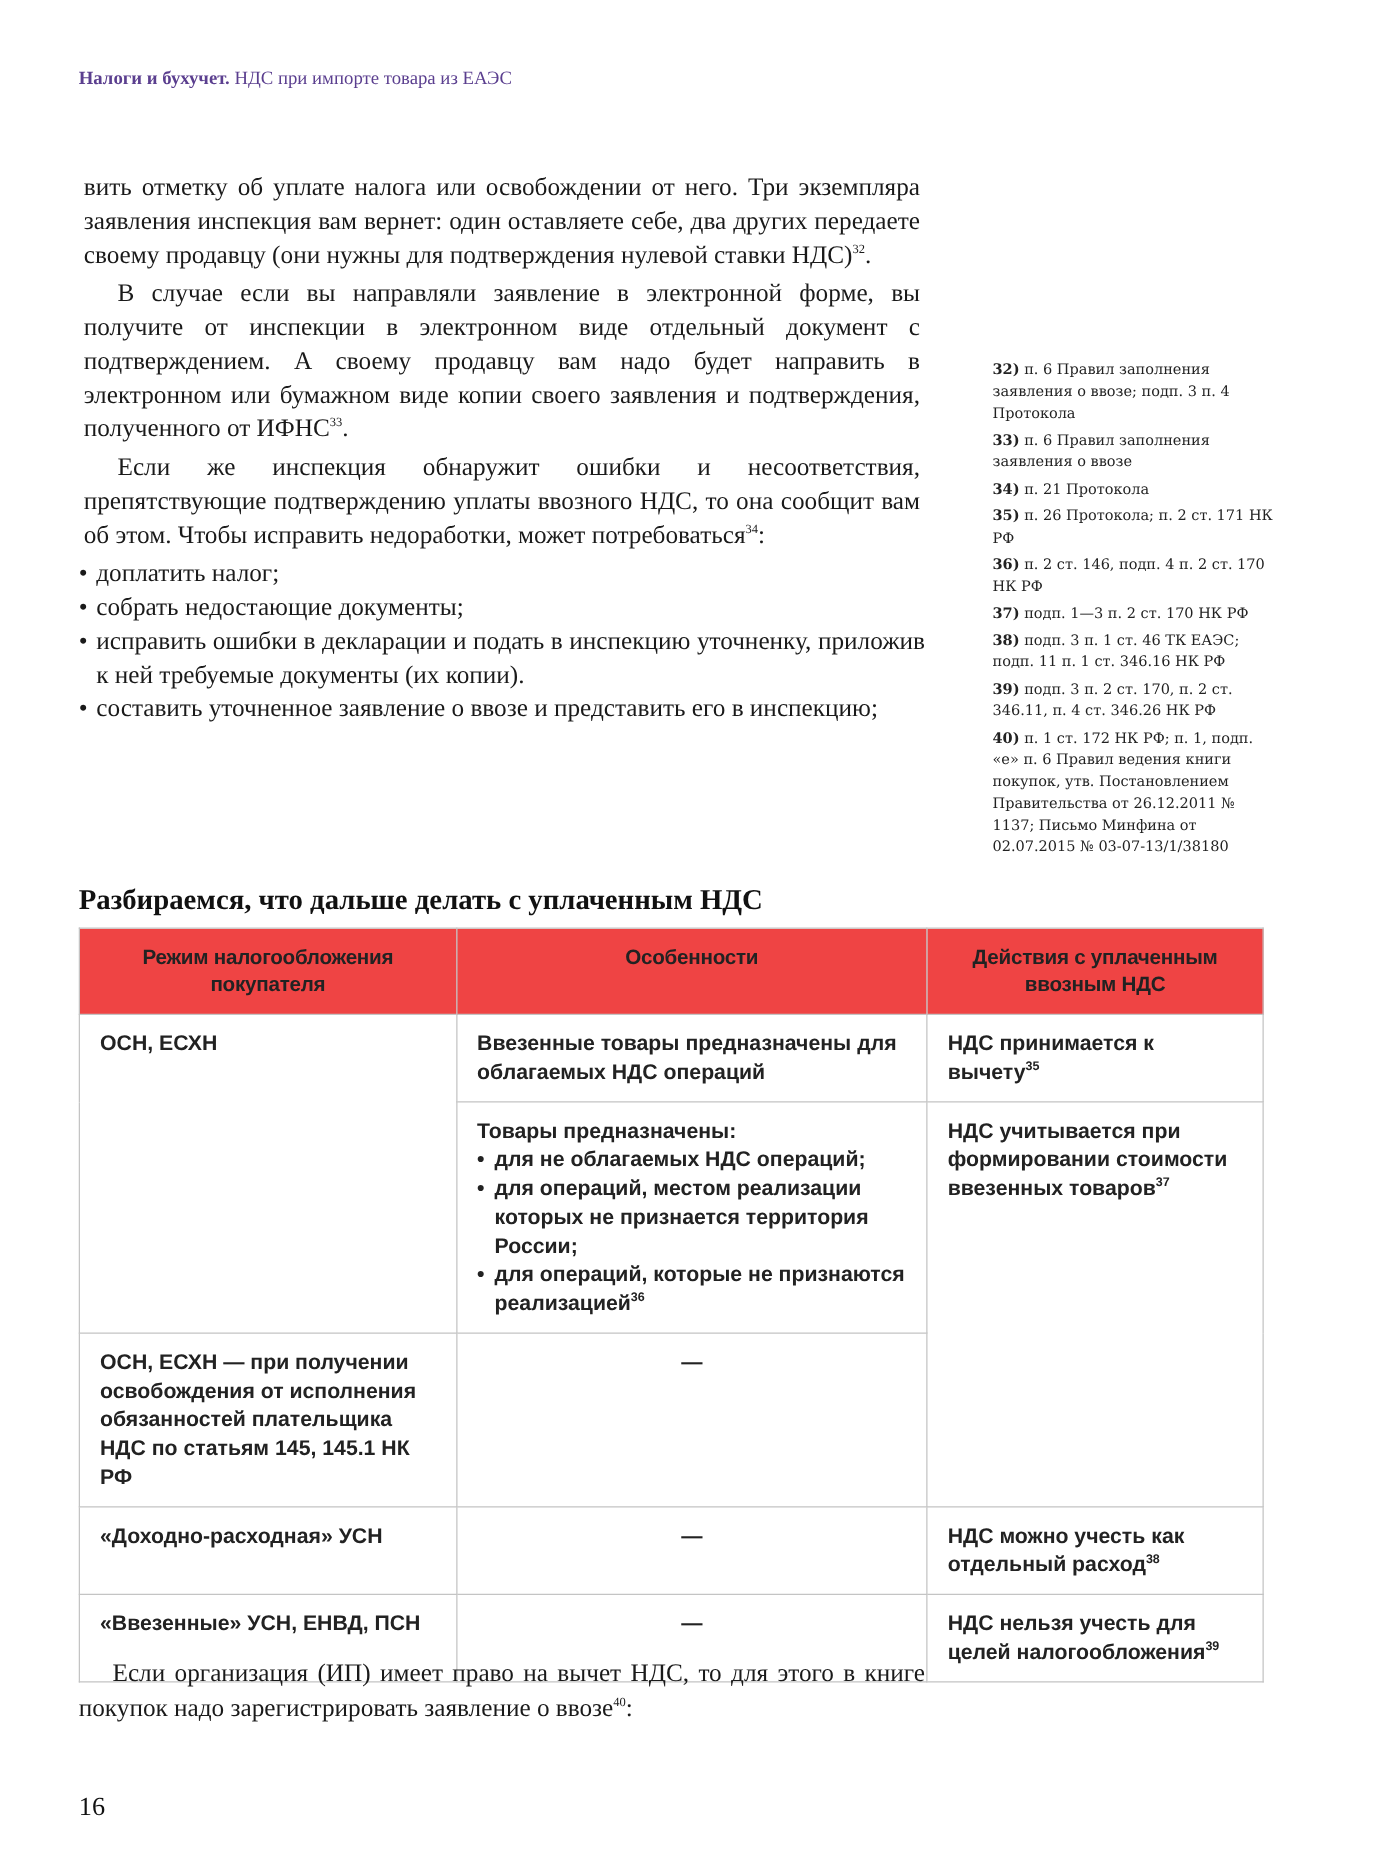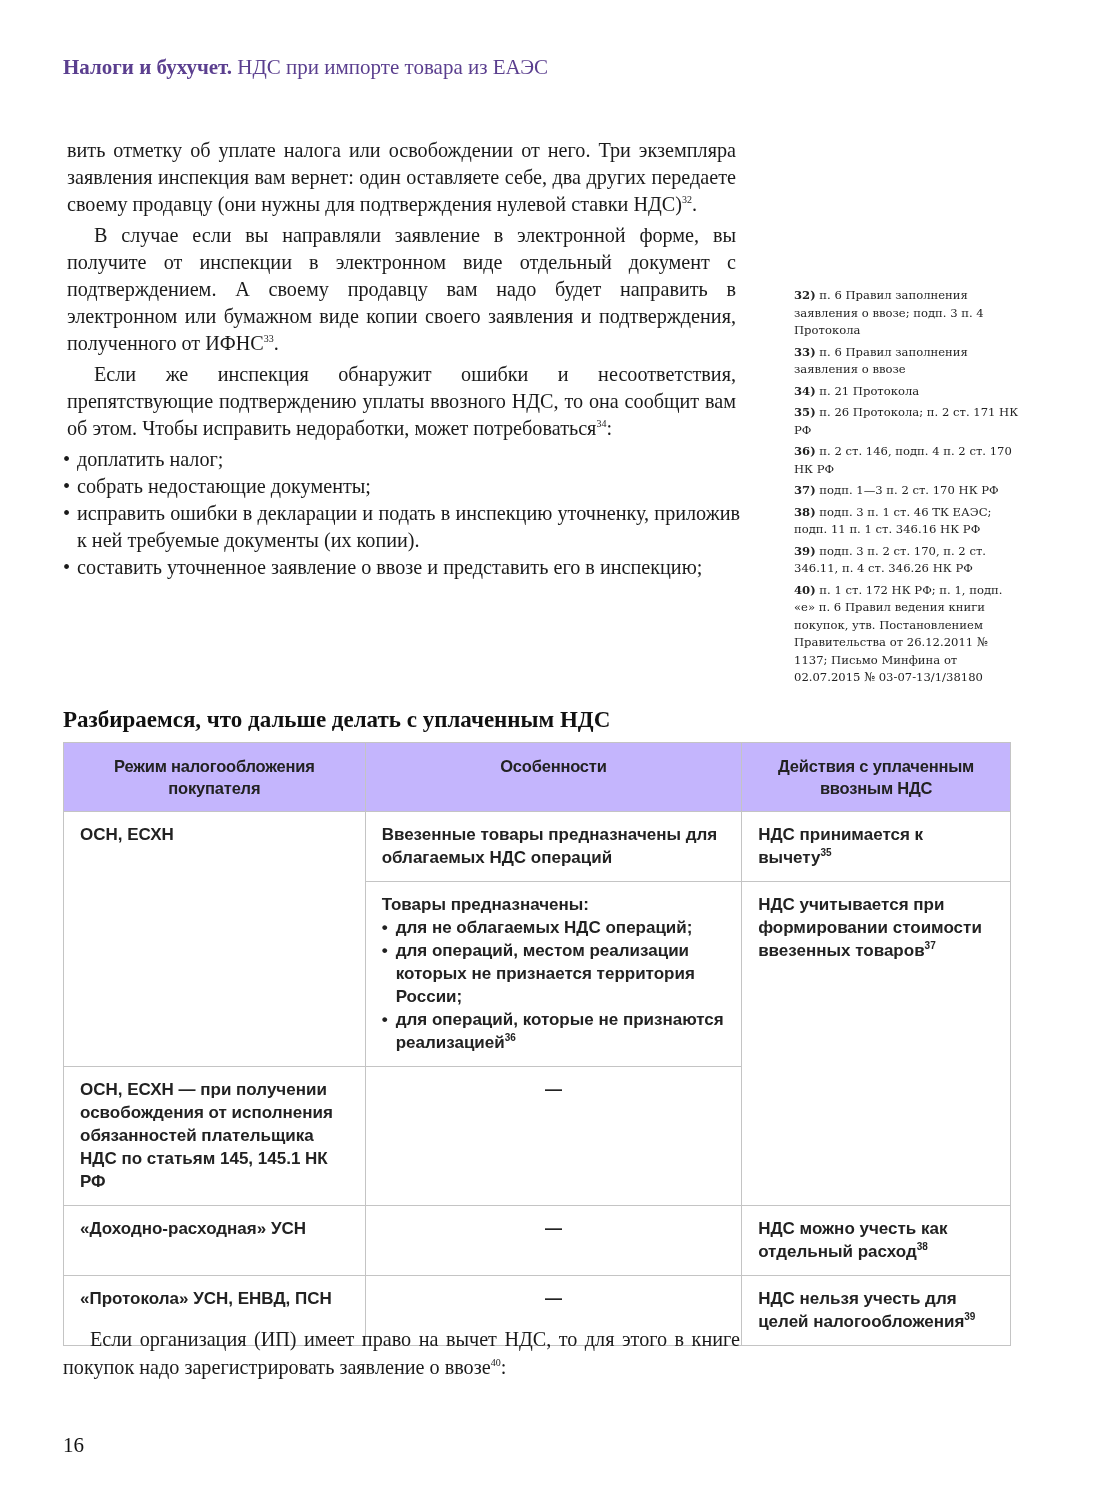--- a/index.html
+++ b/index.html
@@ -1,37 +1,37 @@
 <!DOCTYPE html>
 <html><head>
 <meta charset="utf-8">
 <style>
   html, body { margin: 0; padding: 0; background: #ffffff; }
   body { width: 1104px; height: 1500px; position: relative; overflow: hidden; color: #1a1a1a; }
 
-  .running-head { position: absolute; left: 63px; top: 55px; font-family: "Liberation Serif", serif; font-size: 21px; color: #5b3f8f; white-space: nowrap; }
+  .running-head { position: absolute; left: 63px; top: 55px; font-family: "Liberation Serif", serif; font-size: 15px; color: #5b3f8f; white-space: nowrap; }
   .running-head b { font-weight: bold; }
 
   .body-col { position: absolute; left: 63px; top: 133px; width: 677px; font-family: "Liberation Serif", serif; font-size: 20.2px; line-height: 27px; text-align: justify; }
   .body-col p { margin: 4px; }
   .body-col p.indent { text-indent: 27px; }
   .body-col sup { font-size: 10px; vertical-align: 8px; line-height: 0; }
   .bullets { list-style: none; margin: 0; padding: 0; }
   .bullets li { position: relative; padding-left: 14px; }
   .bullets li::before { content: "•"; position: absolute; left: 0; top: 0; }
 
   .section-title { position: absolute; left: 63px; top: 687px; width: 680px; font-family: "Liberation Serif", serif; font-weight: bold; font-size: 23px; line-height: 28px; color: #111; }
 
   .notes { position: absolute; left: 794px; top: 287px; width: 230px; font-family: "DejaVu Serif", serif; font-size: 11.6px; line-height: 17.5px; color: #222; }
   .note { margin-bottom: 4px; }
   .note b { font-weight: bold; }
 
   table.grid { position: absolute; left: 63px; top: 742px; width: 948px; border-collapse: collapse; font-family: "Liberation Sans", sans-serif; font-size: 17px; line-height: 23px; color: #222; }
   table.grid th, table.grid td { border: 1px solid #c4c4c4; vertical-align: top; font-weight: bold; }
-  table.grid th { background: #c4b5fd; font-weight: bold; height: 68px; padding: 12px 10px; box-sizing: border-box; vertical-align: top; font-size: 16.5px; line-height: 22px; letter-spacing: -0.2px; }
+  table.grid th { background: #ef4444; font-weight: bold; height: 68px; padding: 12px 10px; box-sizing: border-box; vertical-align: top; font-size: 16.5px; line-height: 22px; letter-spacing: -0.2px; }
   table.grid td { padding: 11px 16px 12px 16px; }
   table.grid td.center { text-align: center; }
   table.grid sup { font-size: 10px; vertical-align: 7px; line-height: 0; }
   .cell-bullets { list-style: none; margin: 0; padding: 0; }
   .cell-bullets li { position: relative; padding-left: 14px; }
   .cell-bullets li::before { content: "•"; position: absolute; left: 0; }
 
   .closing { position: absolute; left: 63px; top: 1325px; width: 677px; font-family: "Liberation Serif", serif; font-size: 20.2px; line-height: 28px; text-align: justify; }
   .closing p { margin: 0; text-indent: 27px; }
   .closing sup { font-size: 10px; vertical-align: 8px; line-height: 0; }
@@ -105,21 +105,21 @@
     <tr style="height:115px">
       <td>ОСН, ЕСХН — при получении освобождения от исполнения обязанностей плательщика НДС по статьям 145, 145.1 НК РФ</td>
       <td class="center">—</td>
     </tr>
     <tr style="height:69px">
       <td>«Доходно-расходная» УСН</td>
       <td class="center">—</td>
       <td><span>НДС можно учесть как отдельный расход</span><sup>38</sup></td>
     </tr>
     <tr style="height:69px">
-      <td>«Протокола» УСН, ЕНВД, ПСН</td>
+      <td>«Ввезенные» УСН, ЕНВД, ПСН</td>
       <td class="center">—</td>
       <td><span>НДС нельзя учесть для целей налогообложения</span><sup>39</sup></td>
     </tr>
   </tbody>
 </table>
 
 <div class="closing">
   <p><span>Если организация (ИП) имеет право на вычет НДС, то для этого в книге покупок надо зарегистрировать заявление о ввозе</span><sup>40</sup><span>:</span></p>
 </div>
 

